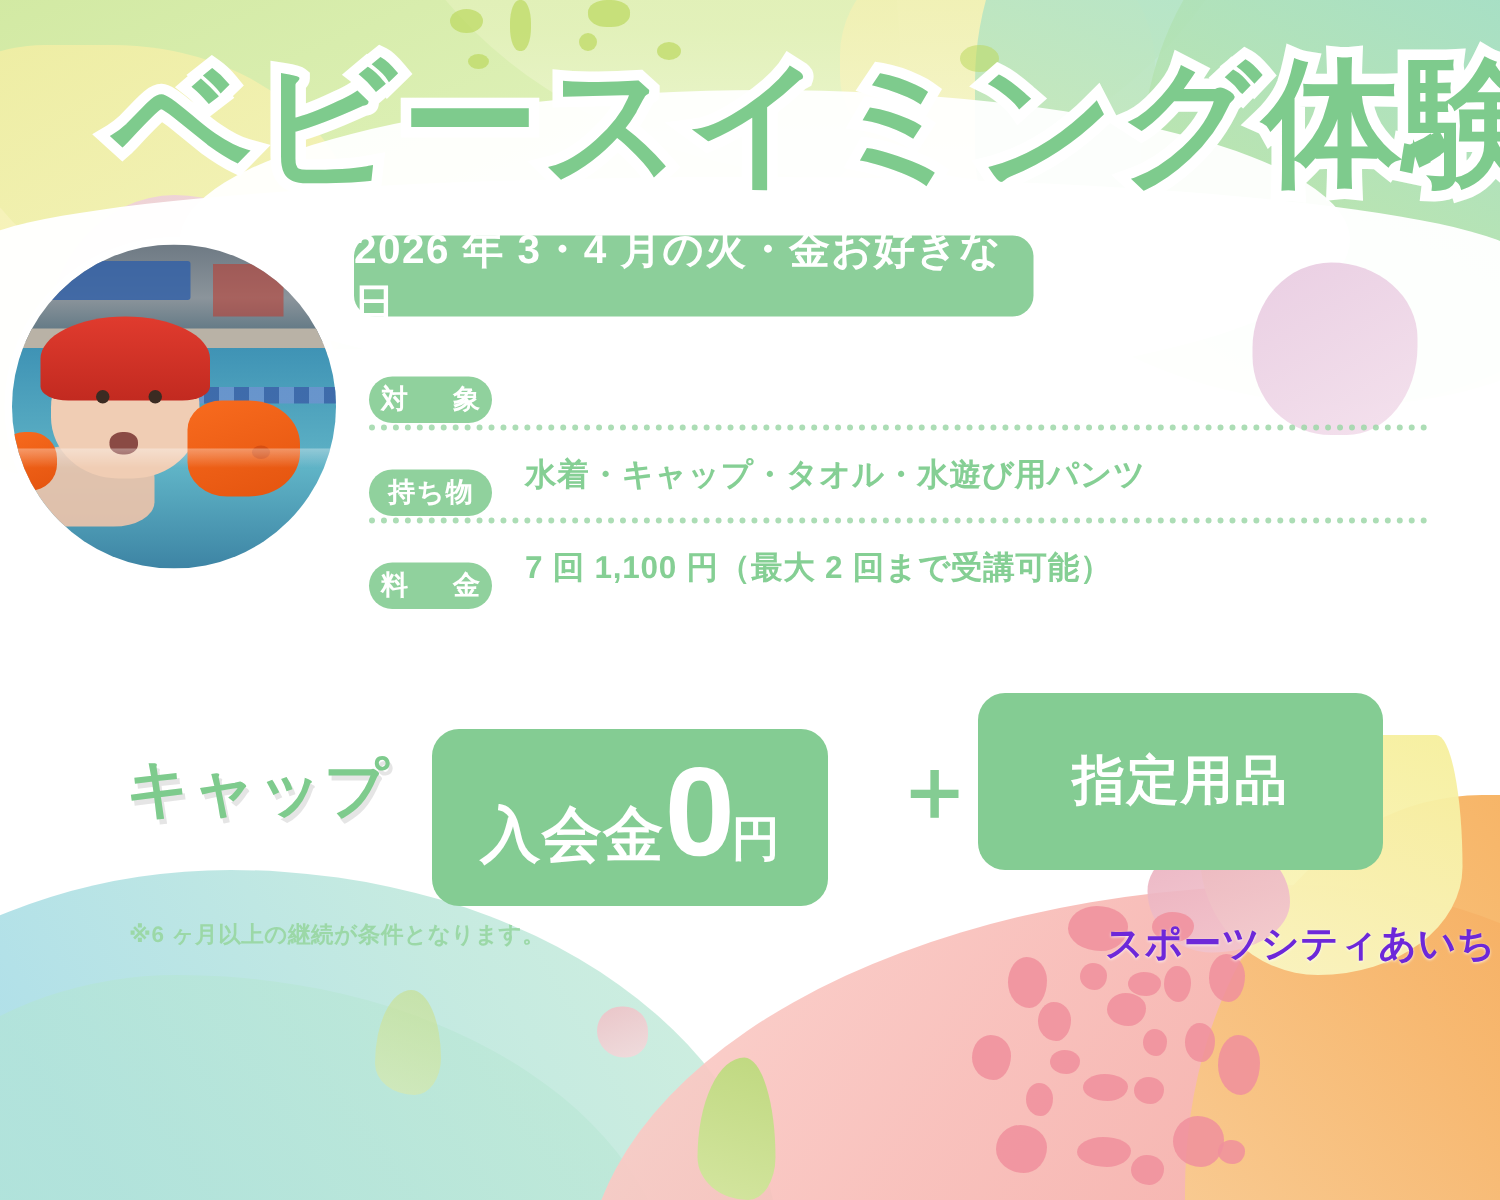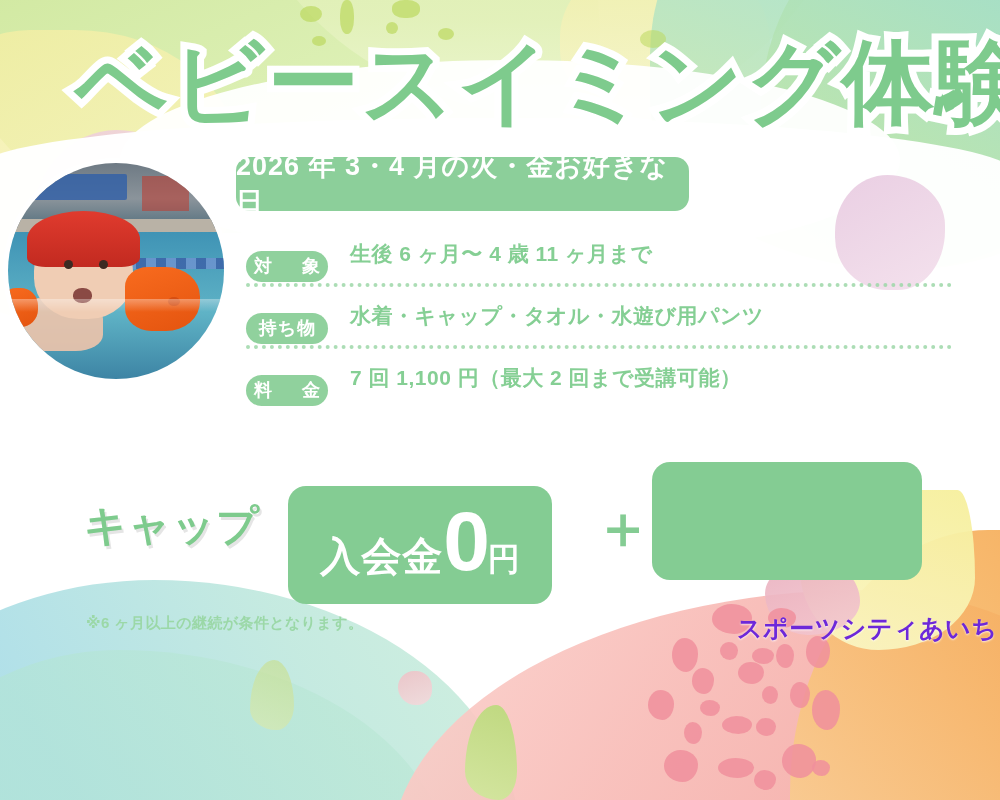--- a/index.html
+++ b/index.html
@@ -341,21 +341,20 @@
       <div class="ripple"></div>
     </div>
 
     <div class="date-banner">
       <span>2026 年 3・4 月の火・金お好きな日</span>
     </div>
 
     <div class="info-rows">
       <div class="info-row">
         <div class="pill">対　象</div>
-        <div class="info-text">生後 6 ヶ月〜 4 歳 11 ヶ月まで</div>
       </div>
       <div class="dots-sep"></div>
       <div class="info-row">
         <div class="pill wide">持ち物</div>
         <div class="info-text">水着・キャップ・タオル・水遊び用パンツ</div>
       </div>
       <div class="dots-sep"></div>
       <div class="info-row">
         <div class="pill">料　金</div>
         <div class="info-text">7 回 1,100 円（最大 2 回まで受講可能）</div>
@@ -368,18 +367,19 @@
       <div class="fee-line">
         <span class="fee-a">入会金</span>
         <span class="fee-zero">0</span>
         <span class="fee-yen">円</span>
       </div>
     </div>
 
     <div class="plus">＋</div>
 
     <div class="benefit-box box-gift">
+      <div class="gift-line">指定用品</div>
     </div>
 
     <div class="note">※6 ヶ月以上の継続が条件となります。</div>
     <div class="brand">スポーツシティあいち</div>
   </div>
 </div>
 
 </body></html>

